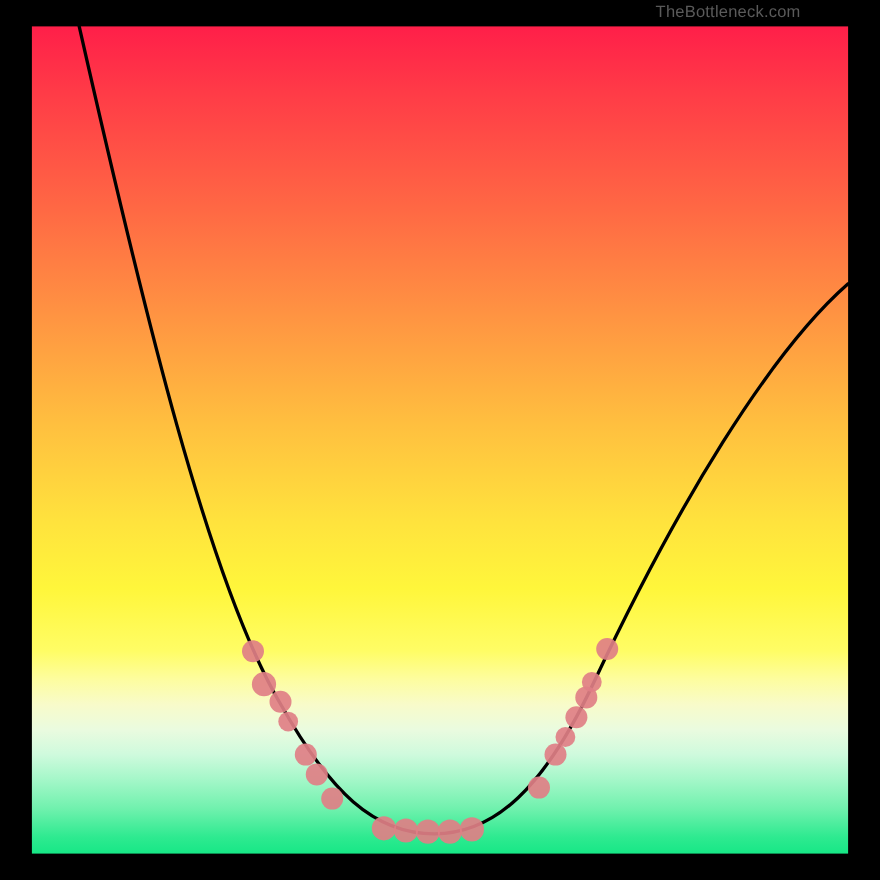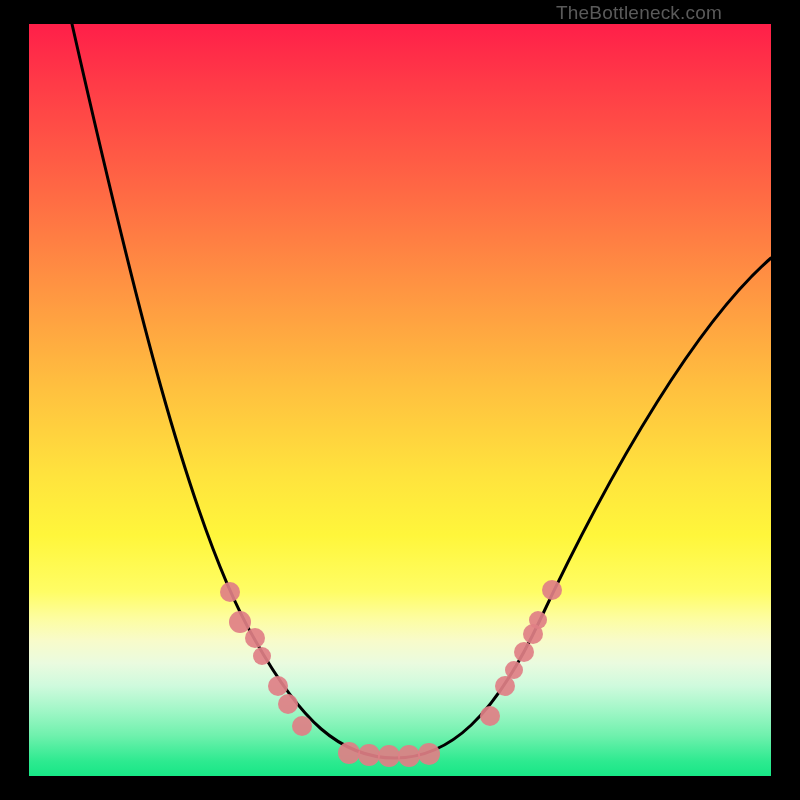--- a/index.html
+++ b/index.html
@@ -32,23 +32,24 @@
       #a5f7c9 91%,
       #71f1ae 94.5%,
       #2eea90 98%,
       #17e786 100%
     );
   }
   .watermark {
     position: absolute;
     color: #5a5a5a;
     font-family: Arial, Helvetica, sans-serif;
-    font-size: 19px;
+    font-size: 15px;
     letter-spacing: 0.2px;
     font-weight: 400;
+    margin-left: 40px;
   }
   svg.curve {
     position: absolute;
     left: 0;
     top: 0;
   }
   .dot {
     position: absolute;
     border-radius: 50%;
     background: #e07f85;

